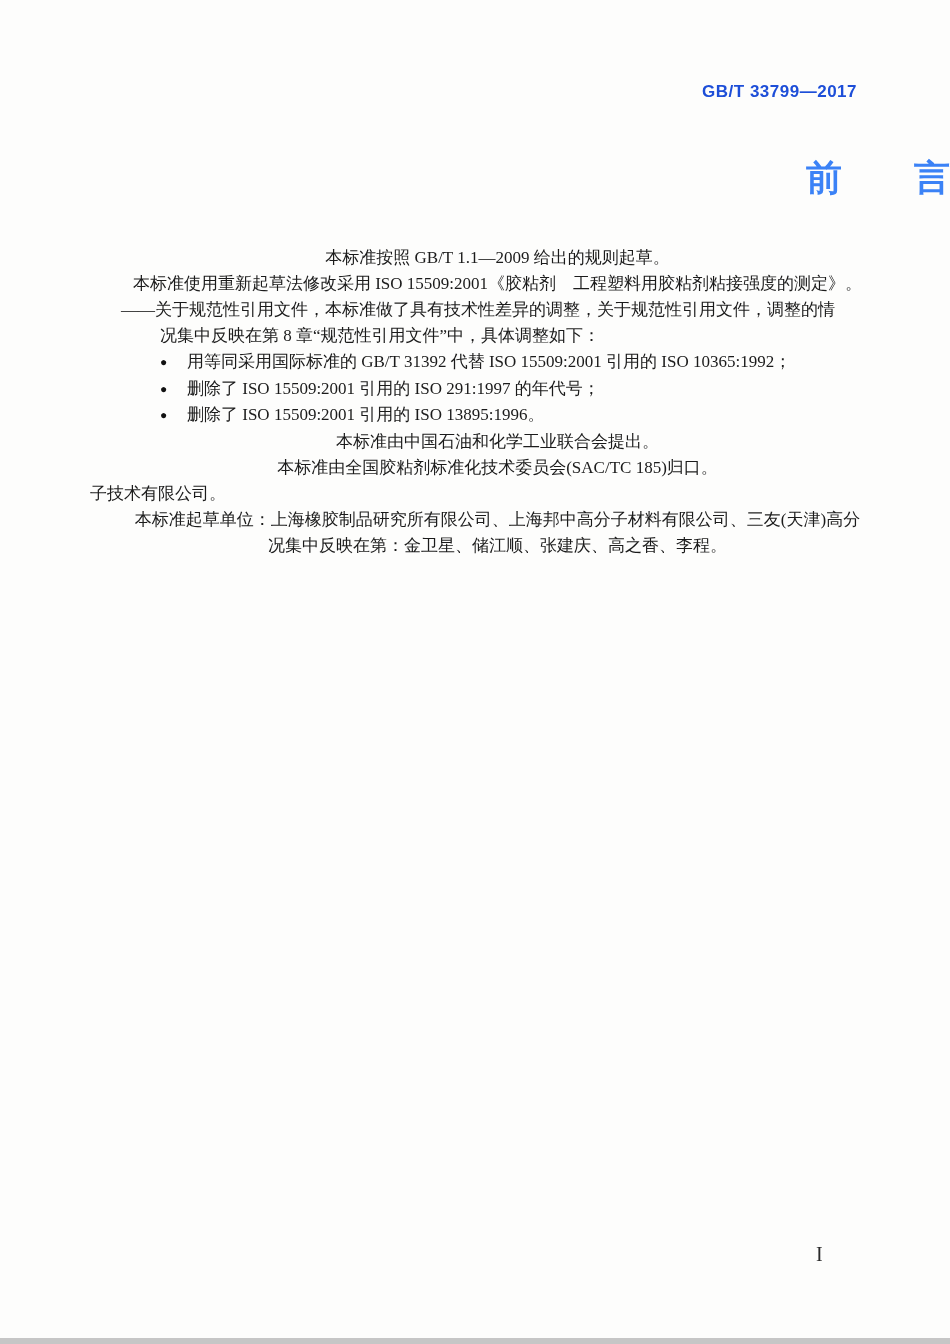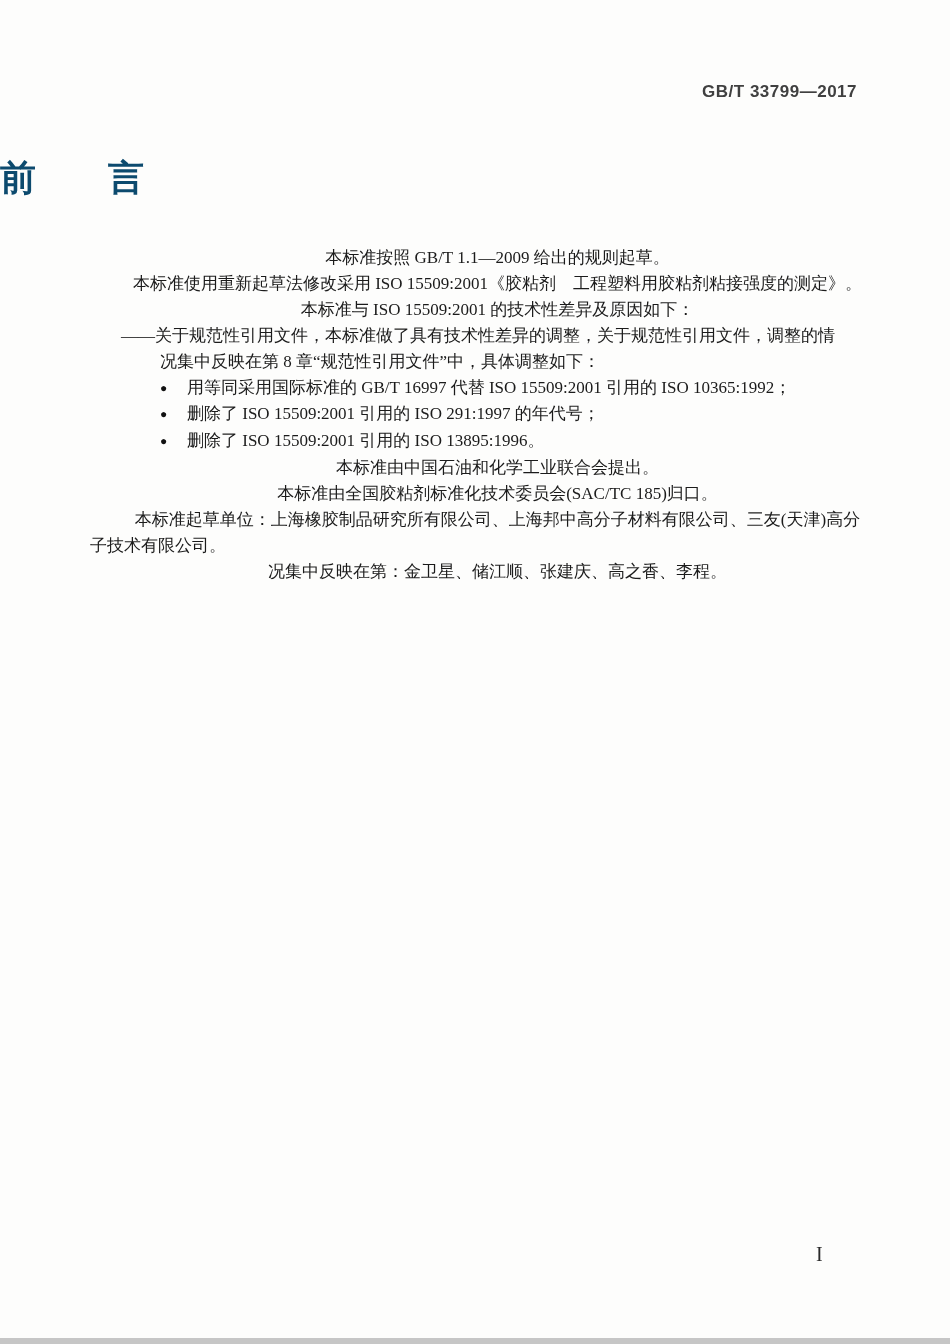--- a/index.html
+++ b/index.html
@@ -17,34 +17,34 @@
     font-family: "Liberation Serif", "DejaVu Serif", serif;
   }
   .header-code {
     position: absolute;
     top: 82px;
     right: 93px;
     font-family: "Liberation Sans", "DejaVu Sans", sans-serif;
     font-weight: bold;
     font-size: 17px;
     letter-spacing: 0.5px;
-    color: #404040;
+    color: #1d4ed8;
   }
   .doc-title {
     position: absolute;
     top: 156px;
     left: 0;
     width: 100%;
     margin: 0;
-    text-align: left;
+    text-align: right;
     font-family: "Liberation Sans", "DejaVu Sans", sans-serif;
     font-weight: bold;
     font-size: 36px;
     line-height: 44px;
-    color: #0c4a6e;
+    color: #3b82f6;
   }
   .body-text {
     position: absolute;
     top: 245px;
     left: 90px;
     width: 780px;
     font-size: 17px;
     line-height: 25.9px;
     color: #1b1b1b;
   }
@@ -85,30 +85,29 @@
 
 <div class="page">
 
   <div class="header-code">GB/T 33799—2017</div>
 
   <h1 class="doc-title">前　　言</h1>
 
   <div class="body-text">
       <div class="line indent">本标准按照 GB/T 1.1—2009 给出的规则起草。</div>
       <div class="line indent">本标准使用重新起草法修改采用 ISO 15509:2001《胶粘剂　工程塑料用胶粘剂粘接强度的测定》。</div>
-      <div class="line indent">本标准与 ISO 15509:2001 的技术性差异及原因如下：</div>
       <div class="line dash">——关于规范性引用文件，本标准做了具有技术性差异的调整，关于规范性引用文件，调整的情</div>
       <div class="line hang">况集中反映在第 8 章“规范性引用文件”中，具体调整如下：</div>
-      <div class="line bullet"><span class="dot">●</span><span>用等同采用国际标准的 GB/T 16997 代替 ISO 15509:2001 引用的 ISO 10365:1992；</span></div>
+      <div class="line bullet"><span class="dot">●</span><span>用等同采用国际标准的 GB/T 31392 代替 ISO 15509:2001 引用的 ISO 10365:1992；</span></div>
       <div class="line bullet"><span class="dot">●</span><span>删除了 ISO 15509:2001 引用的 ISO 291:1997 的年代号；</span></div>
       <div class="line bullet"><span class="dot">●</span><span>删除了 ISO 15509:2001 引用的 ISO 13895:1996。</span></div>
       <div class="line indent">本标准由中国石油和化学工业联合会提出。</div>
       <div class="line indent">本标准由全国胶粘剂标准化技术委员会(SAC/TC 185)归口。</div>
+      <div class="line flush">子技术有限公司。</div>
       <div class="line indent">本标准起草单位：上海橡胶制品研究所有限公司、上海邦中高分子材料有限公司、三友(天津)高分</div>
-      <div class="line flush">子技术有限公司。</div>
       <div class="line indent">况集中反映在第：金卫星、储江顺、张建庆、高之香、李程。</div>
     </div>
 
   <div class="page-number">I</div>
 
   <div class="scan-edge-bottom"></div>
 
 </div>
 
 </body></html>

